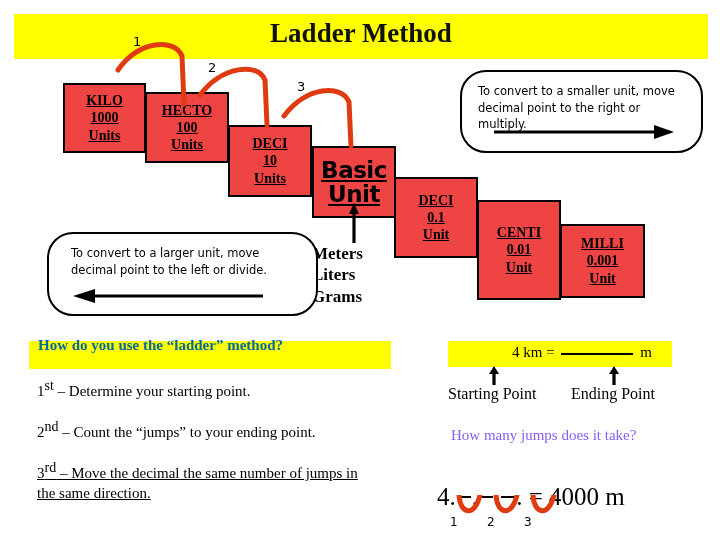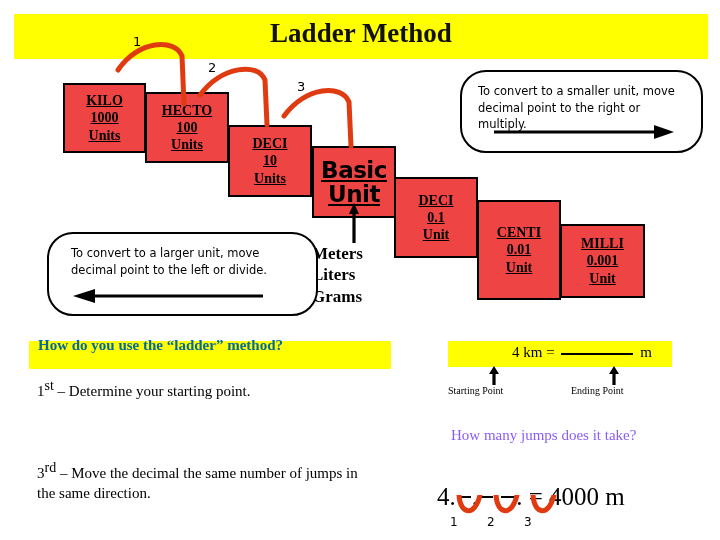--- a/index.html
+++ b/index.html
@@ -165,21 +165,21 @@
   .stepline {
     position: absolute;
     font-family: "Liberation Serif", serif;
     font-size: 15px;
     color: #000000;
     line-height: 1.35;
     z-index: 3;
   }
   #step-1 { left: 37px; top: 377px; width: 360px; }
   #step-2 { left: 37px; top: 418px; width: 360px; }
-  #step-3 { left: 37px; top: 459px; width: 340px; }
+  #step-3 { left: 37px; top: 459px; width: 340px; text-decoration: underline; }
   .stepline sup { font-size: 14px; vertical-align: super; }
 
   
   #ex-bar {
     position: absolute;
     left: 448px; top: 341px;
     width: 224px; height: 26px;
     background: #ffff00;
     z-index: 2;
   }
@@ -200,21 +200,21 @@
     border-bottom: 2px solid #000000;
     margin: 0 3px;
     vertical-align: 2px;
   }
   .pt-arrow { position: absolute; z-index: 4; }
   #pt-arrow-start { left: 489px; top: 366px; }
   #pt-arrow-end   { left: 609px; top: 366px; }
   .pt-label {
     position: absolute;
     font-family: "Liberation Serif", serif;
-    font-size: 10px;
+    font-size: 16px;
     color: #000000;
     z-index: 3;
   }
   #pt-label-start { left: 448px; top: 385px; }
   #pt-label-end   { left: 571px; top: 385px; }
   #jumps-q {
     position: absolute;
     left: 451px; top: 427px;
     font-family: "Liberation Serif", serif;
     font-size: 15px;
@@ -338,20 +338,21 @@
       <line x1="190" y1="8" x2="22" y2="8" stroke="#000000" stroke-width="3"></line>
       <polygon points="0,8 22,1 22,15" fill="#000000"></polygon>
     </svg>
   </div>
 
   <div id="q-bar"></div>
   <div id="q-text">How do you use the “ladder” method?</div>
 
   <div class="stepline" id="step-1"><span>1</span><sup>st</sup><span> – Determine your starting point.</span></div>
 
+  <div class="stepline" id="step-2"><span>2</span><sup>nd</sup><span> – Count the “jumps” to your ending point.</span></div>
 
   <div class="stepline" id="step-3"><span>3</span><sup>rd</sup><span> – Move the decimal the same number of jumps in the same direction.</span></div>
 
   <div id="ex-bar"></div>
   <div id="ex-eq"><span>4 km = </span><span id="ex-blank"></span><span> m</span></div>
 
   <svg class="pt-arrow" id="pt-arrow-start" width="10" height="19" viewBox="0 0 10 19">
     <polygon points="5,0 10,8 6.6,8 6.6,19 3.4,19 3.4,8 0,8" fill="#000000"></polygon>
   </svg>
   <svg class="pt-arrow" id="pt-arrow-end" width="10" height="19" viewBox="0 0 10 19">

